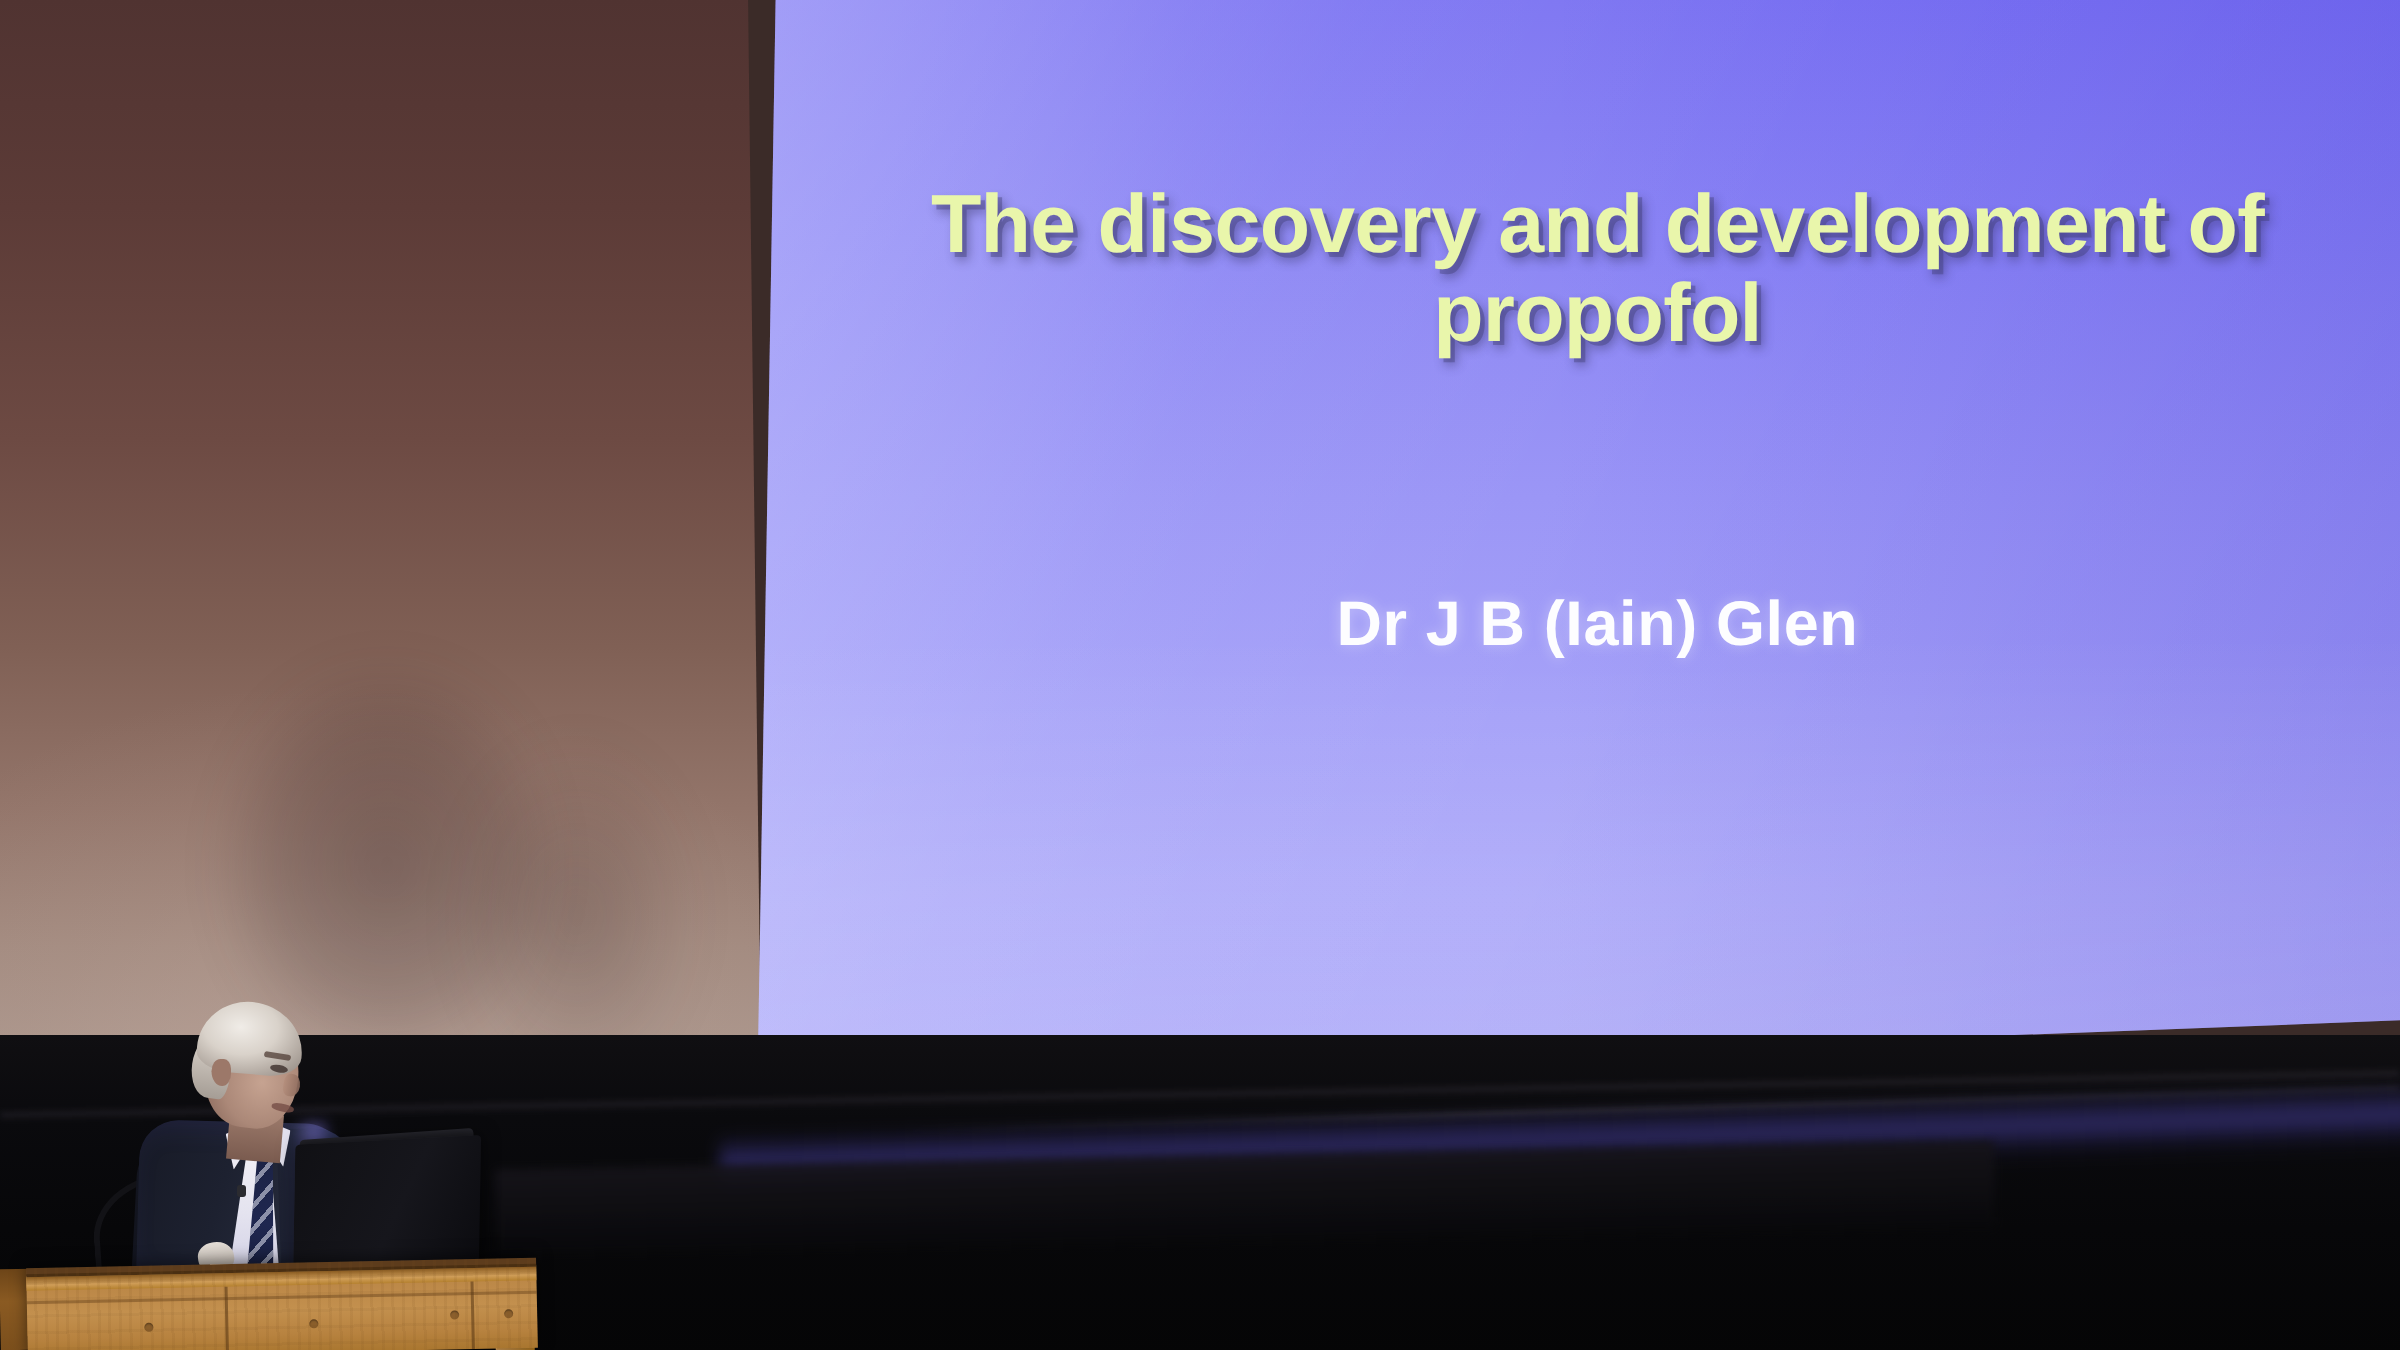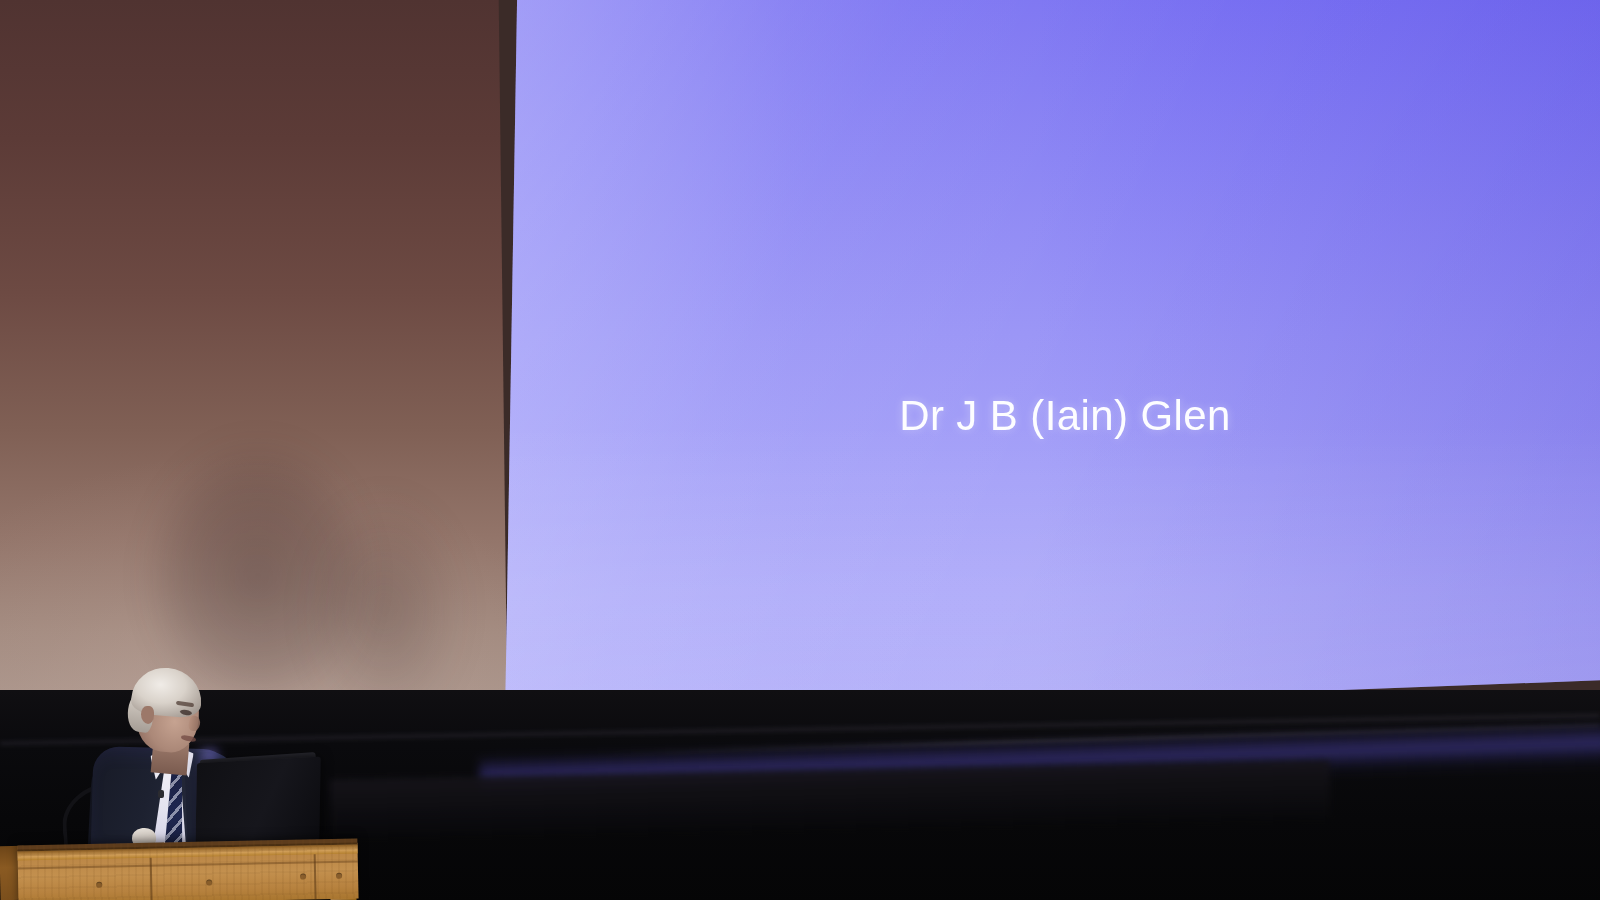--- a/index.html
+++ b/index.html
@@ -141,21 +141,21 @@
     text-shadow:
       3px 3px 0 rgba(60,58,110,0.38),
       4px 5px 7px rgba(40,38,80,0.45);
   }
   .slide-subtitle {
     position: absolute;
     left: 10%;
     right: 8%;
     top: 392px;
     font-size: 42px;
-    font-weight: normal;
+    font-weight: bold;
     color: #fdfdff;
     letter-spacing: 0.4px;
     text-shadow: 0 0 9px rgba(255,255,255,0.35);
   }
 
   
   .backdrop {
     position: absolute;
     left: 0; top: 690px;
     width: 1600px; height: 215px;
@@ -508,20 +508,21 @@
   <div class="wall-shadow"></div>
   <div class="wall-shadow2"></div>
 
   <div class="screen-frame"></div>
 
   <div class="screen">
     <div class="screen-tint"></div>
     <div class="screen-bottom-glow"></div>
 
     <div class="slide-content">
+      <div class="slide-title">The discovery and development of propofol</div>
       <div class="slide-subtitle">Dr J B (Iain) Glen</div>
     </div>
   </div>
 
   <div class="backdrop"></div>
   <div class="backdrop-edge"></div>
   <div class="backdrop-edge2"></div>
   <div class="backdrop-sheen"></div>
   <div class="desk-strip"></div>
 

